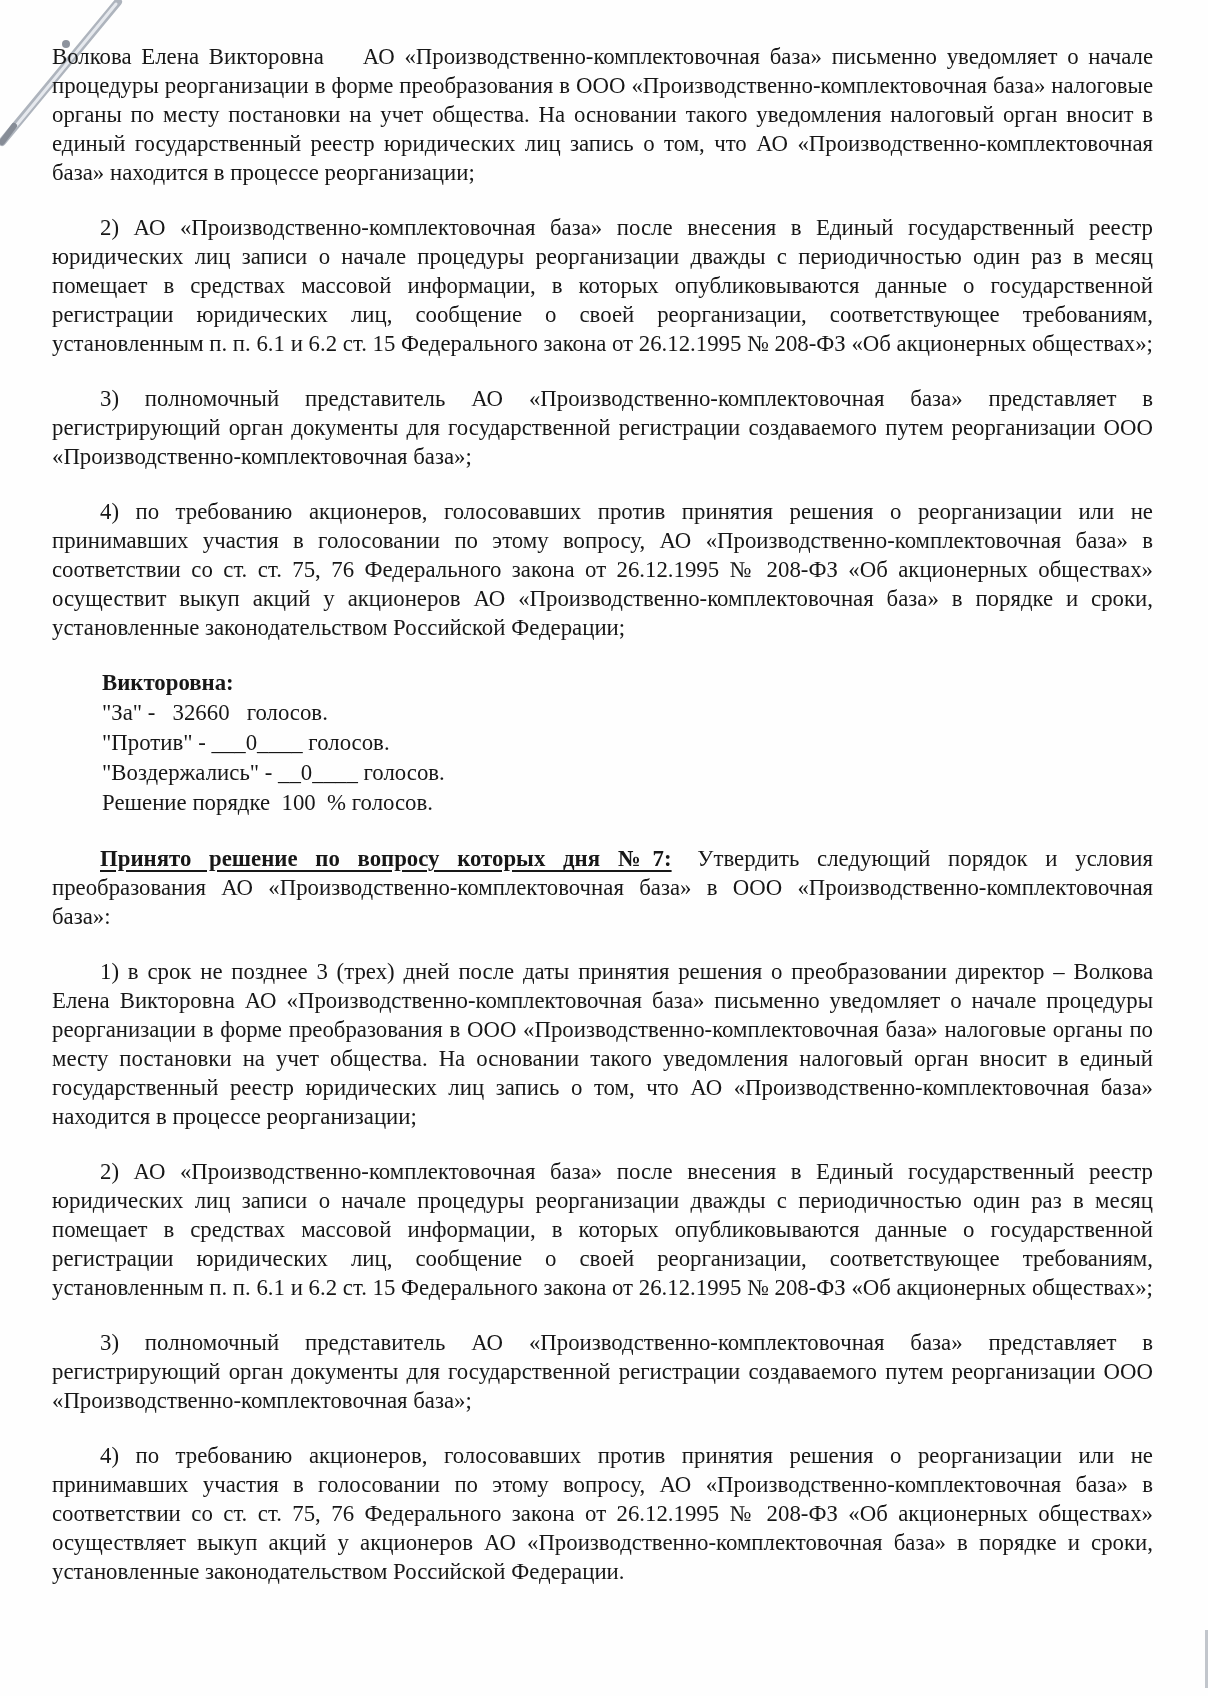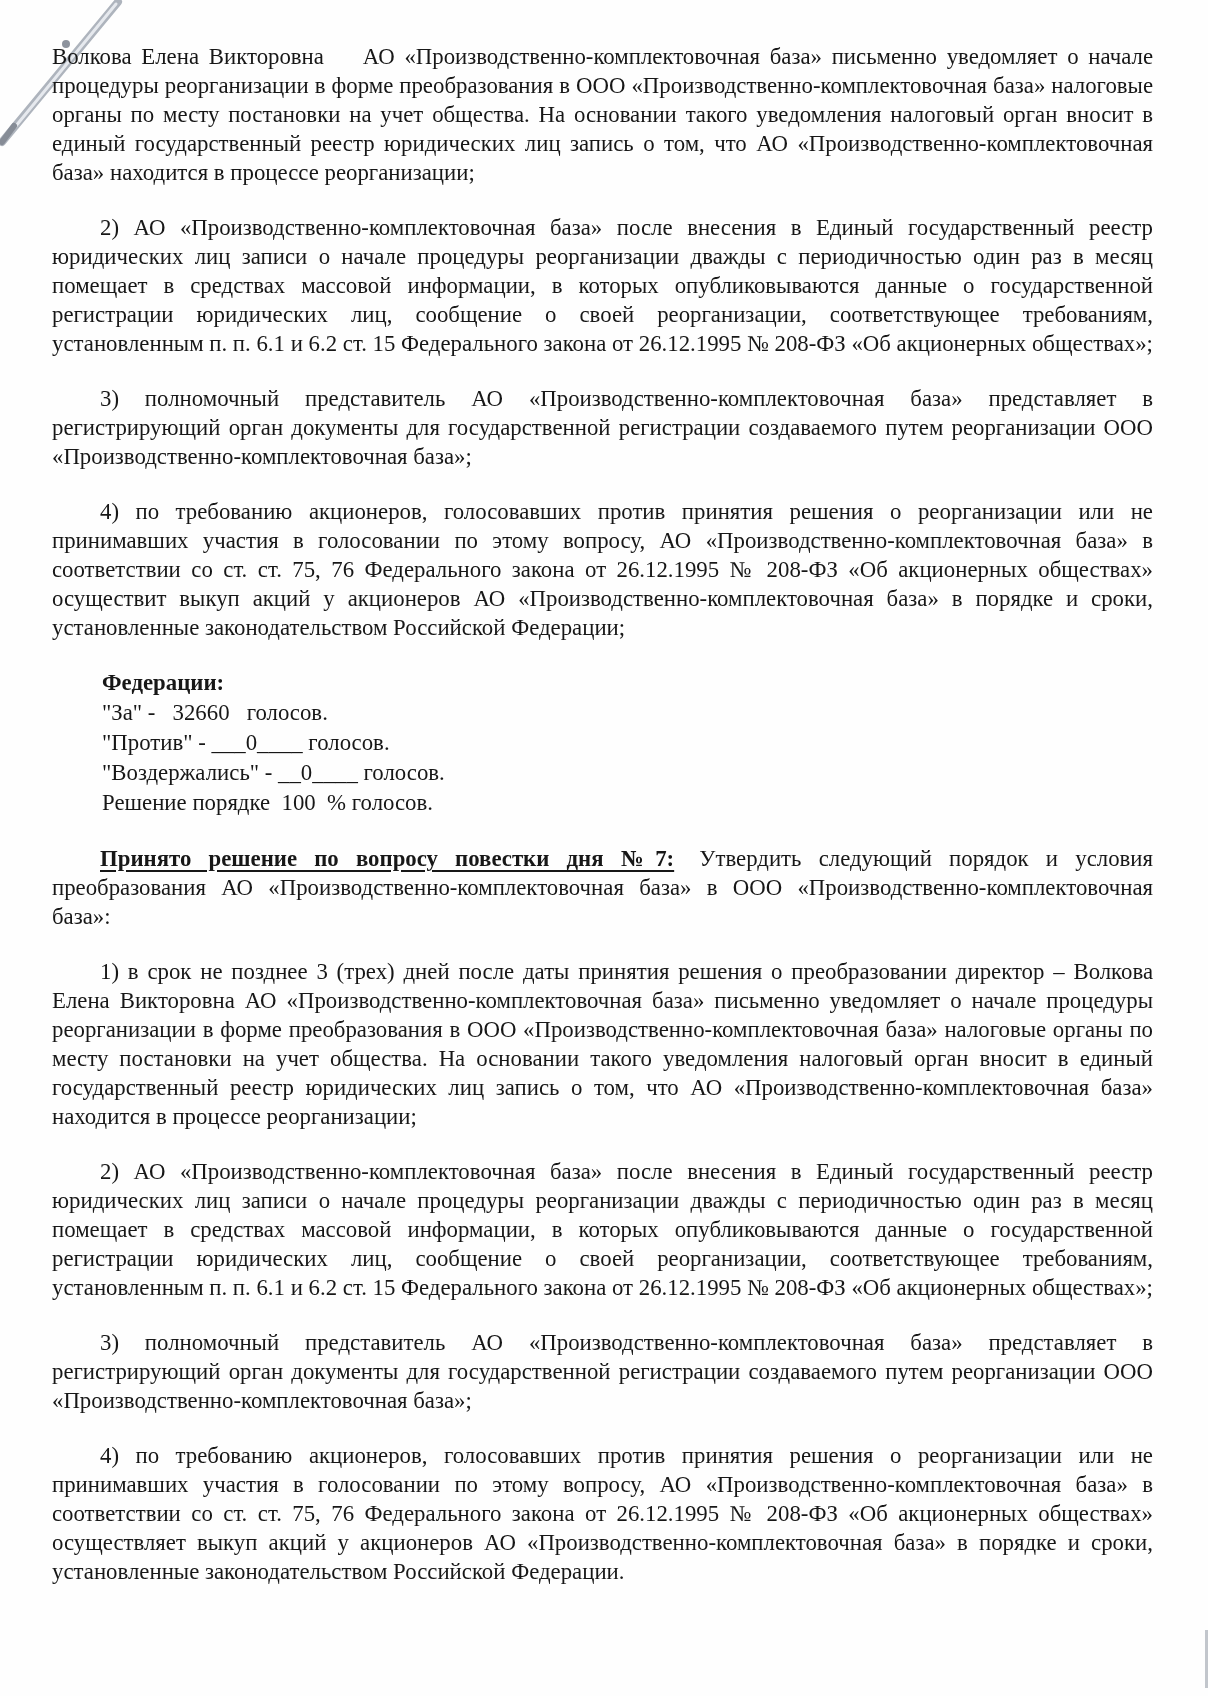--- a/index.html
+++ b/index.html
@@ -67,29 +67,29 @@
 
   <div class="content">
 
     <p class="p cont">Волкова Елена Викторовна&nbsp;&nbsp;&nbsp; АО «Производственно-комплектовочная база» письменно уведомляет о начале процедуры реорганизации в форме преобразования в ООО «Производственно-комплектовочная база» налоговые органы по месту постановки на учет общества. На основании такого уведомления налоговый орган вносит в единый государственный реестр юридических лиц запись о том, что АО «Производственно-комплектовочная база» находится в процессе реорганизации;</p>
 
     <p class="p">2) АО «Производственно-комплектовочная база» после внесения в Единый государственный реестр юридических лиц записи о начале процедуры реорганизации дважды с периодичностью один раз в месяц помещает в средствах массовой информации, в которых опубликовываются данные о государственной регистрации юридических лиц, сообщение о своей реорганизации, соответствующее требованиям, установленным п. п. 6.1 и 6.2 ст. 15 Федерального закона от 26.12.1995 № 208-ФЗ «Об акционерных обществах»;</p>
     <p class="p">3) полномочный представитель АО «Производственно-комплектовочная база» представляет в регистрирующий орган документы для государственной регистрации создаваемого путем реорганизации ООО «Производственно-комплектовочная база»;</p>
     <p class="p">4) по требованию акционеров, голосовавших против принятия решения о реорганизации или не принимавших участия в голосовании по этому вопросу, АО «Производственно-комплектовочная база» в соответствии со ст. ст. 75, 76 Федерального закона от 26.12.1995 № 208-ФЗ «Об акционерных обществах» осуществит выкуп акций у акционеров АО «Производственно-комплектовочная база» в порядке и сроки, установленные законодательством Российской Федерации;</p>
 
     <div class="voting">
-      <div class="v-line bold">Федерации:</div>
+      <div class="v-line bold">Викторовна:</div>
       <div class="v-line">"За" -   32660   голосов.</div>
       <div class="v-line">"Против" - ___0____ голосов.</div>
       <div class="v-line">"Воздержались" - __0____ голосов.</div>
       <div class="v-line">Решение порядке  100  % голосов.</div>
     </div>
 
     <p class="p">
-      <span class="decision-head">Принято решение по вопросу повестки дня №7:</span>
+      <span class="decision-head">Принято решение по вопросу которых дня №7:</span>
       <span class="decision-lead">Утвердить следующий порядок и условия преобразования АО «Производственно-комплектовочная база» в ООО «Производственно-комплектовочная база»:</span>
     </p>
 
     <p class="p">1) в срок не позднее 3 (трех) дней после даты принятия решения о преобразовании директор – Волкова Елена Викторовна АО «Производственно-комплектовочная база» письменно уведомляет о начале процедуры реорганизации в форме преобразования в ООО «Производственно-комплектовочная база» налоговые органы по месту постановки на учет общества. На основании такого уведомления налоговый орган вносит в единый государственный реестр юридических лиц запись о том, что АО «Производственно-комплектовочная база» находится в процессе реорганизации;</p>
     <p class="p">2) АО «Производственно-комплектовочная база» после внесения в Единый государственный реестр юридических лиц записи о начале процедуры реорганизации дважды с периодичностью один раз в месяц помещает в средствах массовой информации, в которых опубликовываются данные о государственной регистрации юридических лиц, сообщение о своей реорганизации, соответствующее требованиям, установленным п. п. 6.1 и 6.2 ст. 15 Федерального закона от 26.12.1995 № 208-ФЗ «Об акционерных обществах»;</p>
     <p class="p">3) полномочный представитель АО «Производственно-комплектовочная база» представляет в регистрирующий орган документы для государственной регистрации создаваемого путем реорганизации ООО «Производственно-комплектовочная база»;</p>
     <p class="p">4) по требованию акционеров, голосовавших против принятия решения о реорганизации или не принимавших участия в голосовании по этому вопросу, АО «Производственно-комплектовочная база» в соответствии со ст. ст. 75, 76 Федерального закона от 26.12.1995 № 208-ФЗ «Об акционерных обществах» осуществляет выкуп акций у акционеров АО «Производственно-комплектовочная база» в порядке и сроки, установленные законодательством Российской Федерации.</p>
 
   </div>
 

